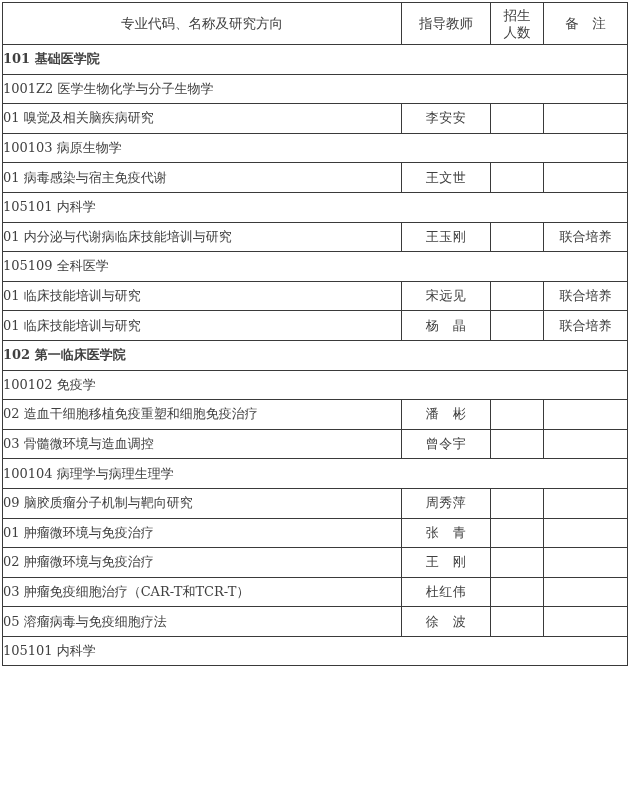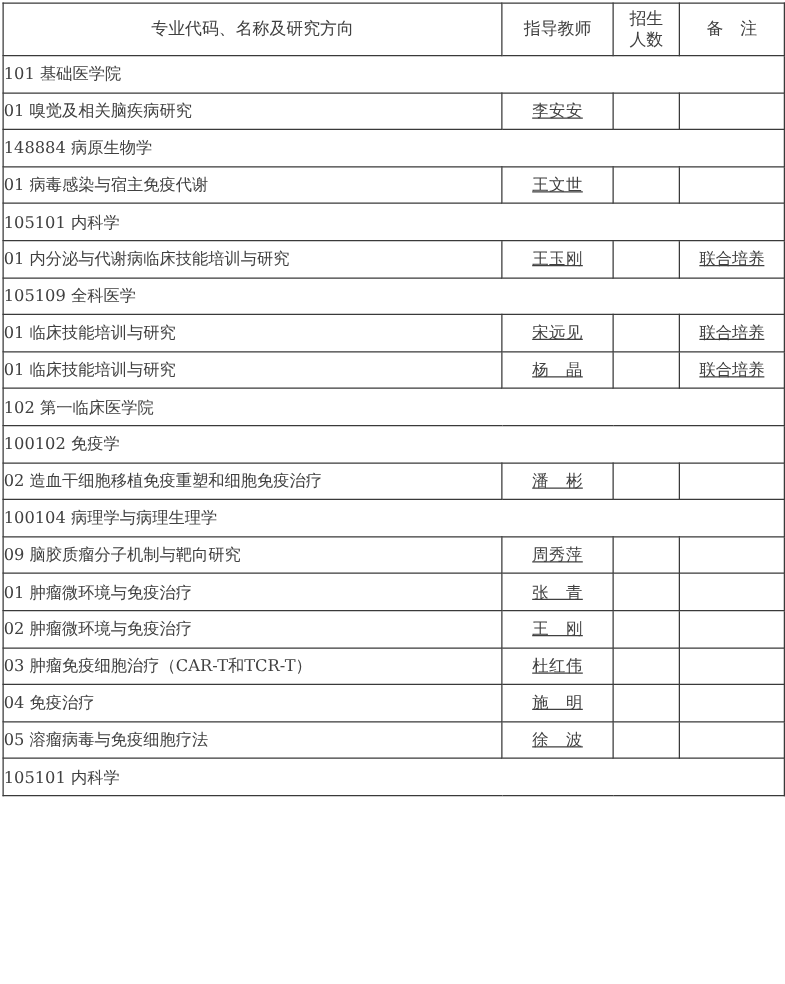--- a/index.html
+++ b/index.html
@@ -26,24 +26,24 @@
       font-weight: normal;
       font-size: 13.5px;
       height: 41px;
       text-align: center;
       line-height: 17px;
     }
     col.c1 { width: 399px; }
     col.c2 { width: 89px; }
     col.c3 { width: 53px; }
     col.c4 { width: 84px; }
-    td.college { font-weight: normal; padding-left: 6px; }
+    td.college { font-weight: bold; padding-left: 6px; }
     td.major { padding-left: 6px; }
     td.direction { padding-left: 21px; margin-top: 26px; }
-    td.advisor, td.quota, td.remark { text-align: center; text-decoration: underline; }
+    td.advisor, td.quota, td.remark { text-align: center; }
     td.advisor { letter-spacing: 0.5px; }
   </style>
 </head>
 <body>
 
 <table class="grid">
   <colgroup>
     <col class="c1">
       <col class="c2">
       <col class="c3">
@@ -58,27 +58,30 @@
         <div>人数</div>
       </th>
       <th>备　注</th>
     </tr>
   </thead>
   <tbody id="table-body">
       <tr>
         <td colspan="4" class="college">101  基础医学院</td>
       </tr>
       <tr>
+        <td colspan="4" class="major">1001Z2  医学生物化学与分子生物学</td>
+      </tr>
+      <tr>
         <td class="direction">01  嗅觉及相关脑疾病研究</td>
         <td class="advisor">李安安</td>
         <td class="quota"></td>
         <td class="remark"></td>
       </tr>
       <tr>
-        <td colspan="4" class="major">148884  病原生物学</td>
+        <td colspan="4" class="major">100103  病原生物学</td>
       </tr>
       <tr>
         <td class="direction">01  病毒感染与宿主免疫代谢</td>
         <td class="advisor">王文世</td>
         <td class="quota"></td>
         <td class="remark"></td>
       </tr>
       <tr>
         <td colspan="4" class="major">105101  内科学</td>
       </tr>
@@ -109,20 +112,26 @@
       <tr>
         <td colspan="4" class="major">100102  免疫学</td>
       </tr>
       <tr>
         <td class="direction">02  造血干细胞移植免疫重塑和细胞免疫治疗</td>
         <td class="advisor">潘　彬</td>
         <td class="quota"></td>
         <td class="remark"></td>
       </tr>
       <tr>
+        <td class="direction">03  骨髓微环境与造血调控</td>
+        <td class="advisor">曾令宇</td>
+        <td class="quota"></td>
+        <td class="remark"></td>
+      </tr>
+      <tr>
         <td colspan="4" class="major">100104  病理学与病理生理学</td>
       </tr>
       <tr>
         <td class="direction">09  脑胶质瘤分子机制与靶向研究</td>
         <td class="advisor">周秀萍</td>
         <td class="quota"></td>
         <td class="remark"></td>
       </tr>
       <tr>
         <td class="direction">01  肿瘤微环境与免疫治疗</td>
@@ -136,26 +145,20 @@
         <td class="quota"></td>
         <td class="remark"></td>
       </tr>
       <tr>
         <td class="direction">03  肿瘤免疫细胞治疗（CAR-T和TCR-T）</td>
         <td class="advisor">杜红伟</td>
         <td class="quota"></td>
         <td class="remark"></td>
       </tr>
       <tr>
-        <td class="direction">04  免疫治疗</td>
-        <td class="advisor">施　明</td>
-        <td class="quota"></td>
-        <td class="remark"></td>
-      </tr>
-      <tr>
         <td class="direction">05  溶瘤病毒与免疫细胞疗法</td>
         <td class="advisor">徐　波</td>
         <td class="quota"></td>
         <td class="remark"></td>
       </tr>
       <tr>
         <td colspan="4" class="major">105101  内科学</td>
       </tr>
     </tbody>
 </table>

